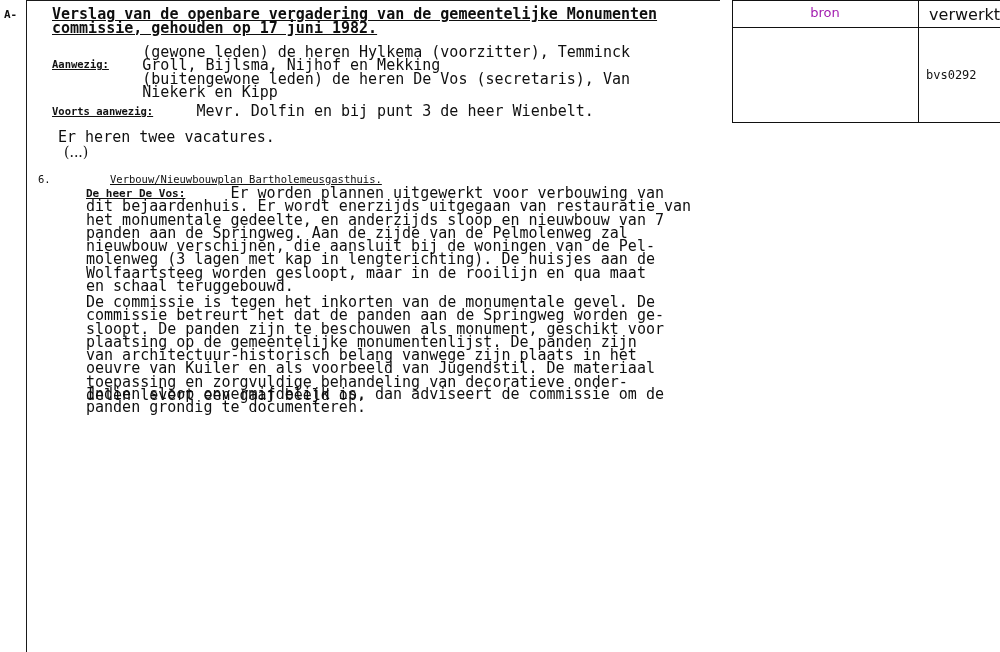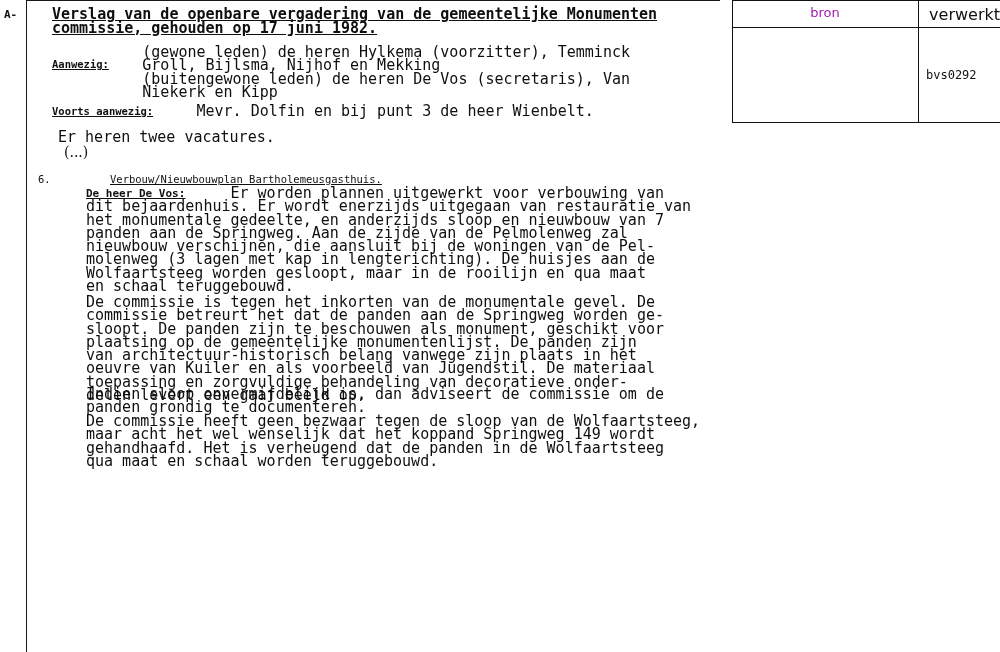--- a/index.html
+++ b/index.html
@@ -222,24 +222,20 @@
 sloopt. De panden zijn te beschouwen als monument, geschikt voor
 plaatsing op de gemeentelijke monumentenlijst. De panden zijn
 van architectuur-historisch belang vanwege zijn plaats in het
 oeuvre van Kuiler en als voorbeeld van Jugendstil. De materiaal
 toepassing en zorgvuldige behandeling van decoratieve onder-
 delen levert een gaaf beeld op.</div>
 
   <div class="block" id="para-3">Indien sloop onvermijdelijk is, dan adviseert de commissie om de
 panden grondig te documenteren.</div>
 
-  <div class="block" id="para-4">De commissie heeft geen bezwaar tegen de sloop van de Wolfaartsteeg,
-maar acht het wel wenselijk dat het koppand Springweg 149 wordt
-gehandhaafd. Het is verheugend dat de panden in de Wolfaartsteeg
-qua maat en schaal worden teruggebouwd.</div>
 </div>
 
 <div id="meta-table">
   <div class="tline" id="t-top"></div>
   <div class="tline" id="t-head-sep"></div>
   <div class="tline" id="t-bottom"></div>
   <div class="tline" id="t-left"></div>
   <div class="tline" id="t-mid"></div>
 
   <div id="th-bron">bron</div>

